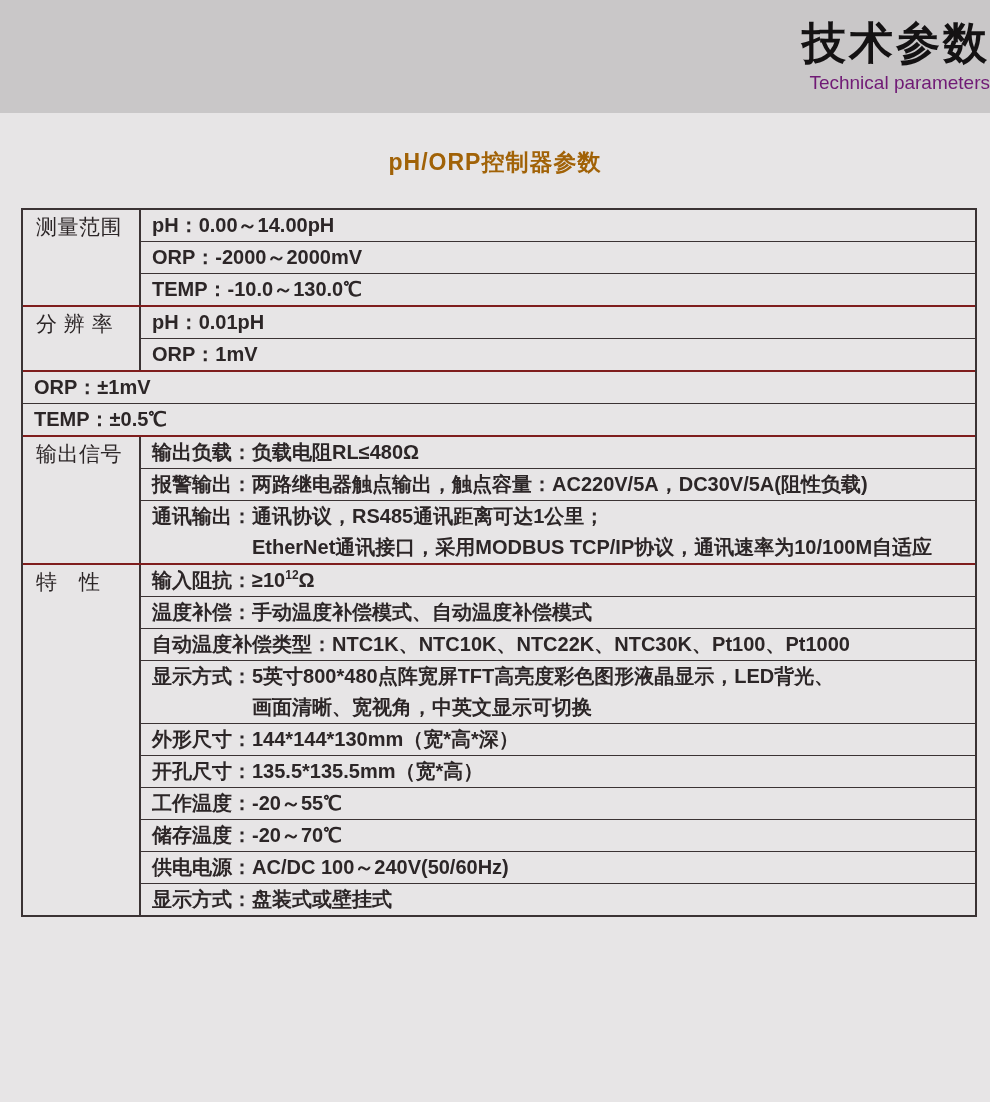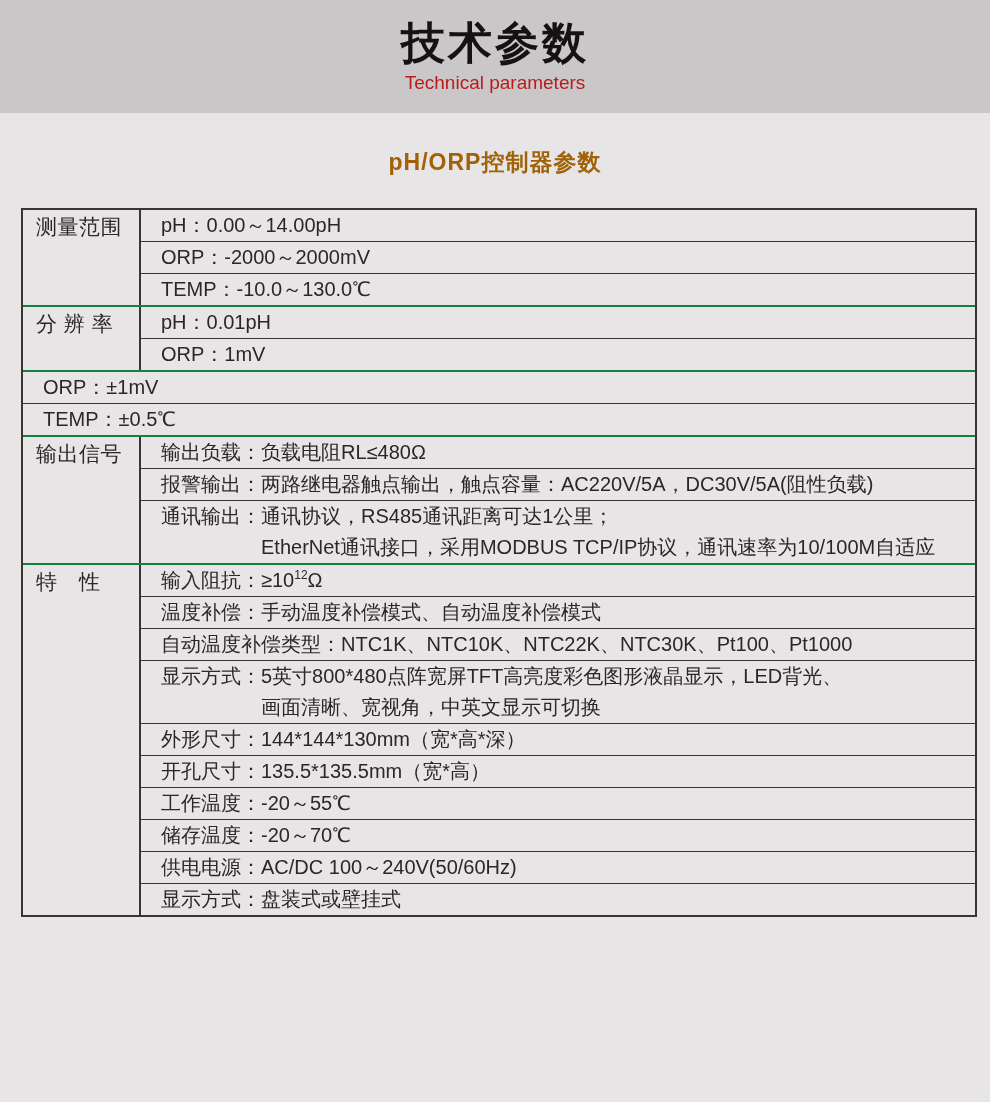--- a/index.html
+++ b/index.html
@@ -10,33 +10,33 @@
     background: #e7e5e6;
     font-family: "Liberation Sans", sans-serif;
     color: #2c2627;
     overflow: hidden;
   }
   .header-band {
     height: 113px;
     background: #c9c7c8;
     display: flex;
     flex-direction: column;
-    align-items: center;
+    align-items: flex-end;
     justify-content: center;
   }
   .main-title {
     font-size: 44px;
     font-weight: 700;
     letter-spacing: 3px;
     color: #141213;
     line-height: 1.1;
   }
   .sub-title {
     font-size: 19px;
-    color: #b91c1c;
+    color: #701a75;
     margin-top: 4px;
   }
   .section-title {
     text-align: center;
     margin-top: 34px;
     font-size: 23px;
     font-weight: 700;
     letter-spacing: 1px;
     color: #a16207;
   }
@@ -44,21 +44,21 @@
     position: absolute;
     left: 21px;
     top: 208px;
     width: 956px;
     box-sizing: border-box;
     border: 2px solid #3b3334;
     background: #e7e5e6;
   }
   .cat {
     display: flex;
-    border-bottom: 2px solid #15803d;
+    border-bottom: 2px solid #7f1d1d;
   }
   .cat:last-child { border-bottom: none; }
   .cat-label {
     flex: none;
     width: 118px;
     box-sizing: border-box;
     border-right: 2px solid #3b3334;
     padding-left: 13px;
     padding-top: 1px;
     font-size: 21px;
@@ -68,23 +68,23 @@
     white-space: pre;
   }
   .rows {
     flex: 1;
     min-width: 0;
     display: flex;
     flex-direction: column;
   }
   .p-row {
     border-bottom: 1px solid #3b3334;
-    padding-left: 20px;
+    padding-left: 11px;
     font-size: 20px;
-    font-weight: 400;
+    font-weight: 700;
     line-height: 31px;
   }
   .p-row:last-child { border-bottom: none; }
   .p-row.multi { display: flex; }
   .rlabel { white-space: pre; flex: none; }
   .rlines { flex: 1; min-width: 0; }
   sup { font-size: 12px; line-height: 0; }
 </style>
 </head>
 <body>

